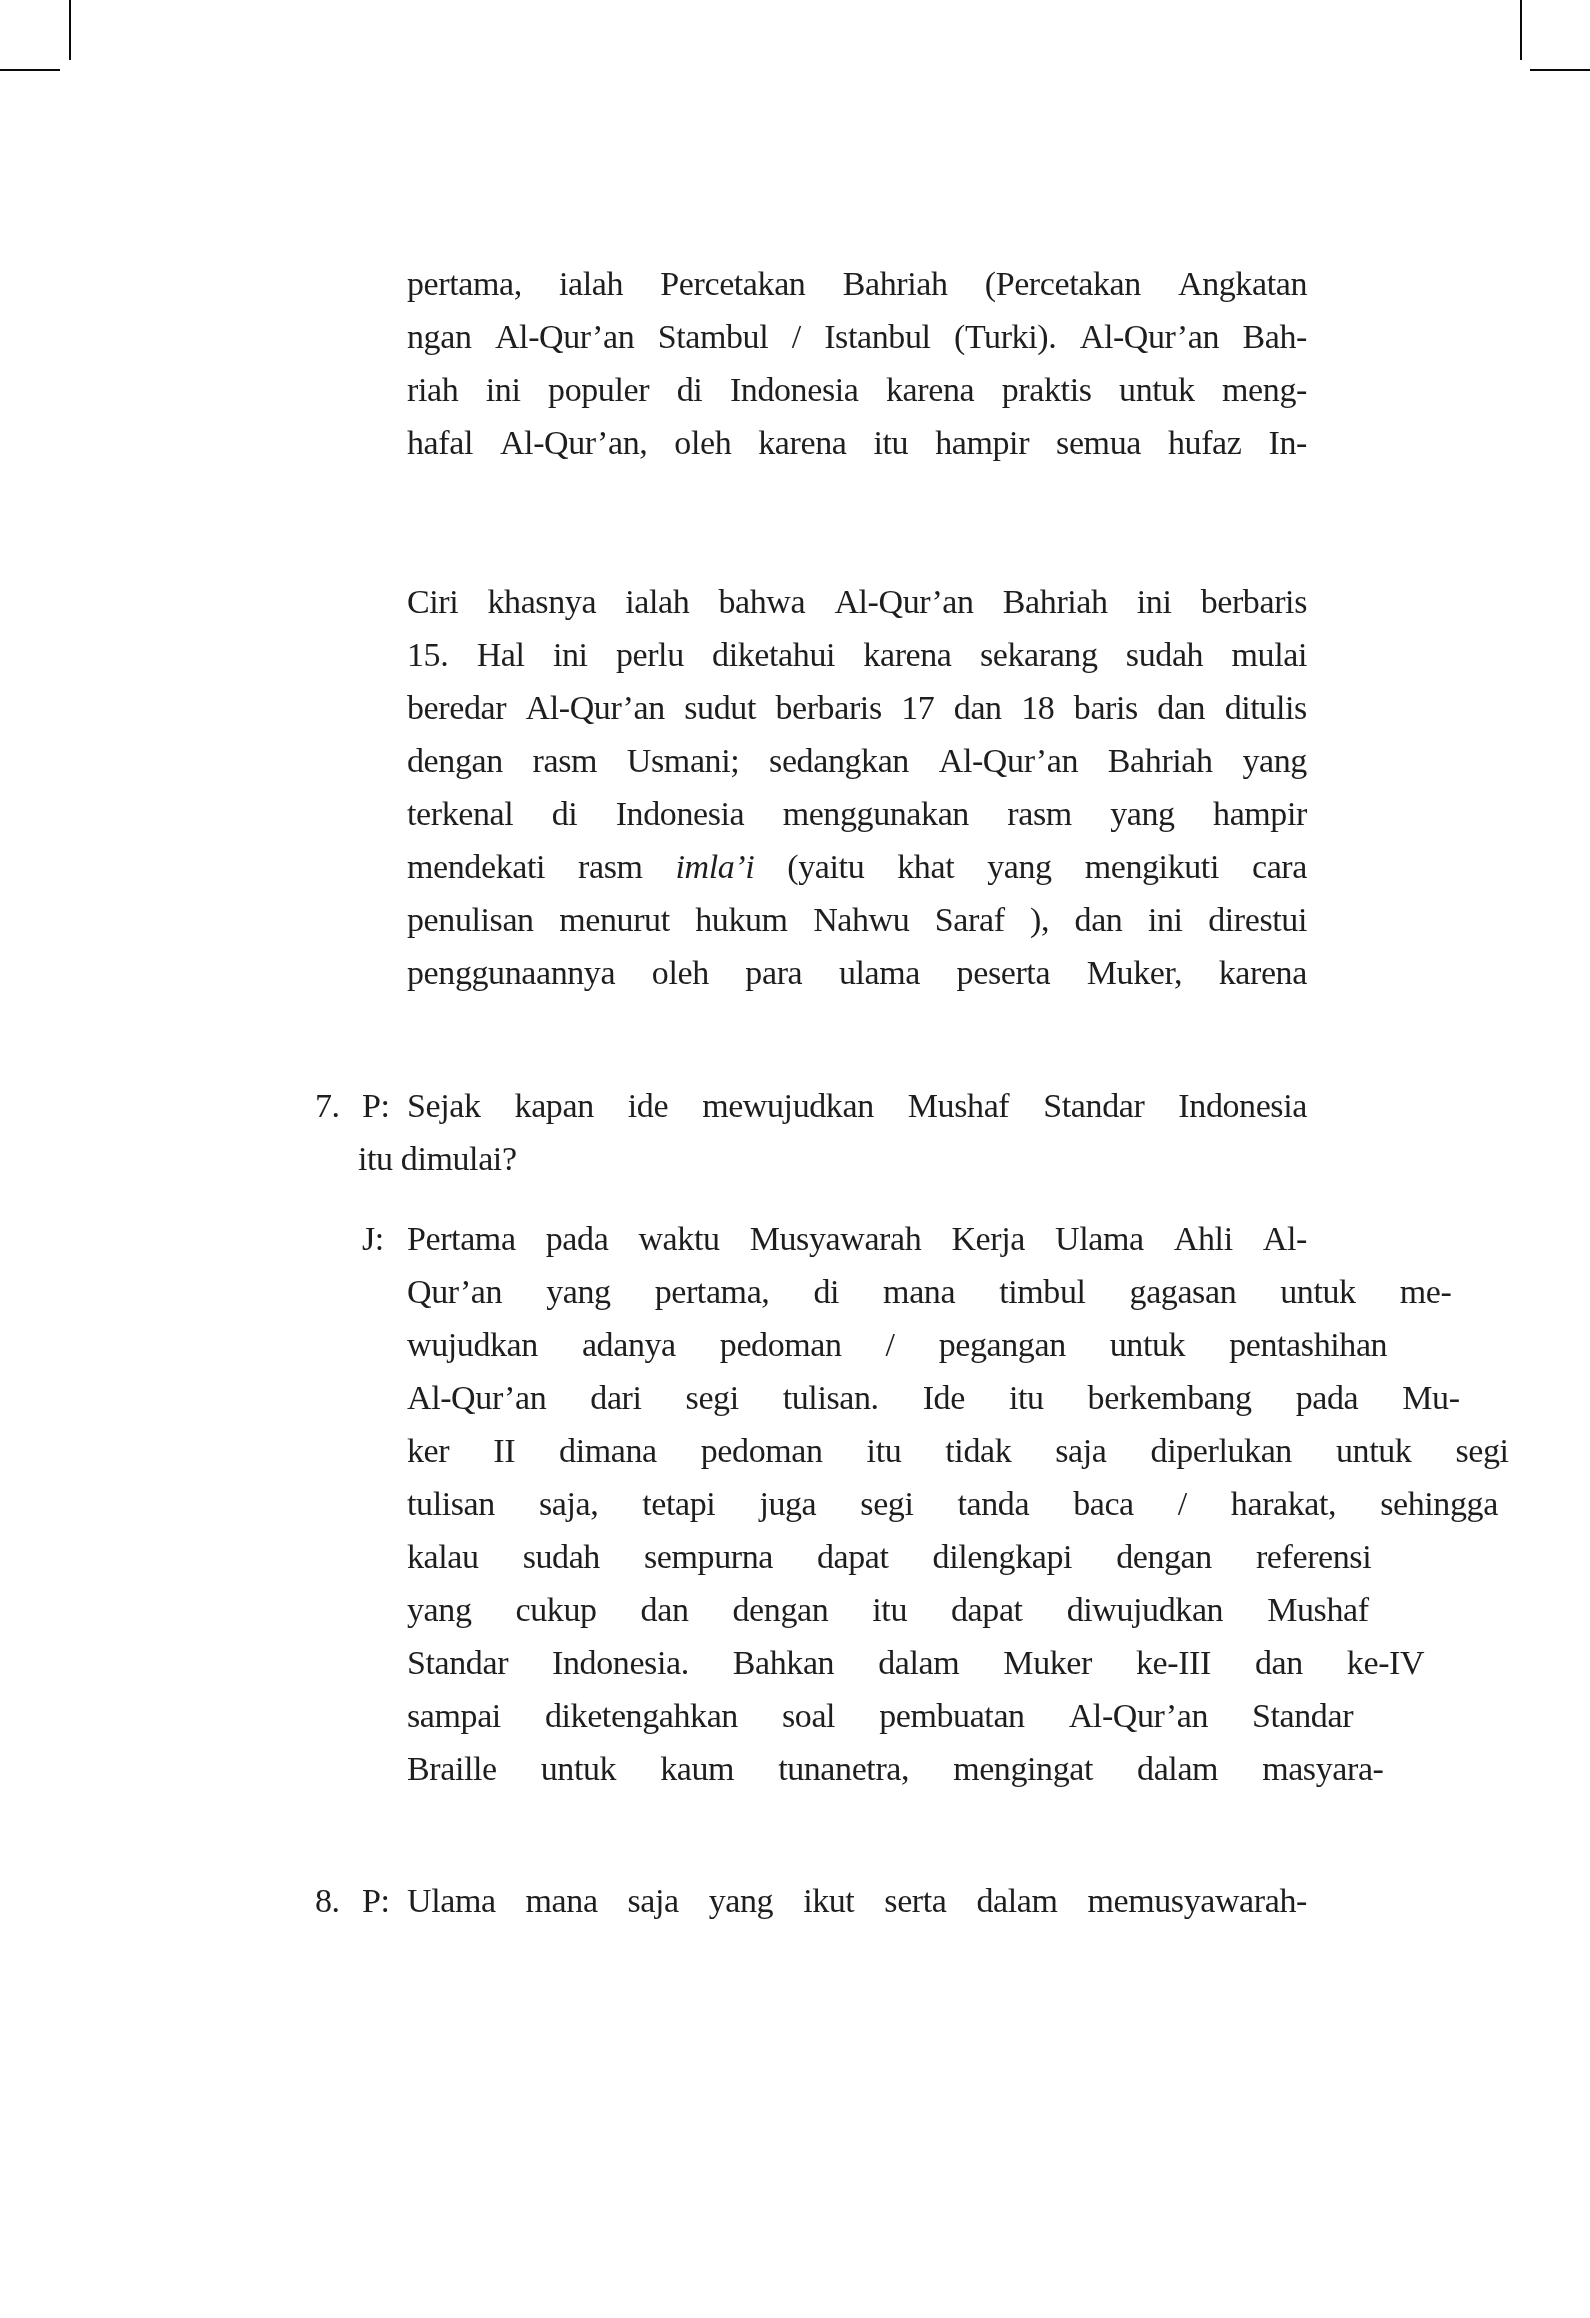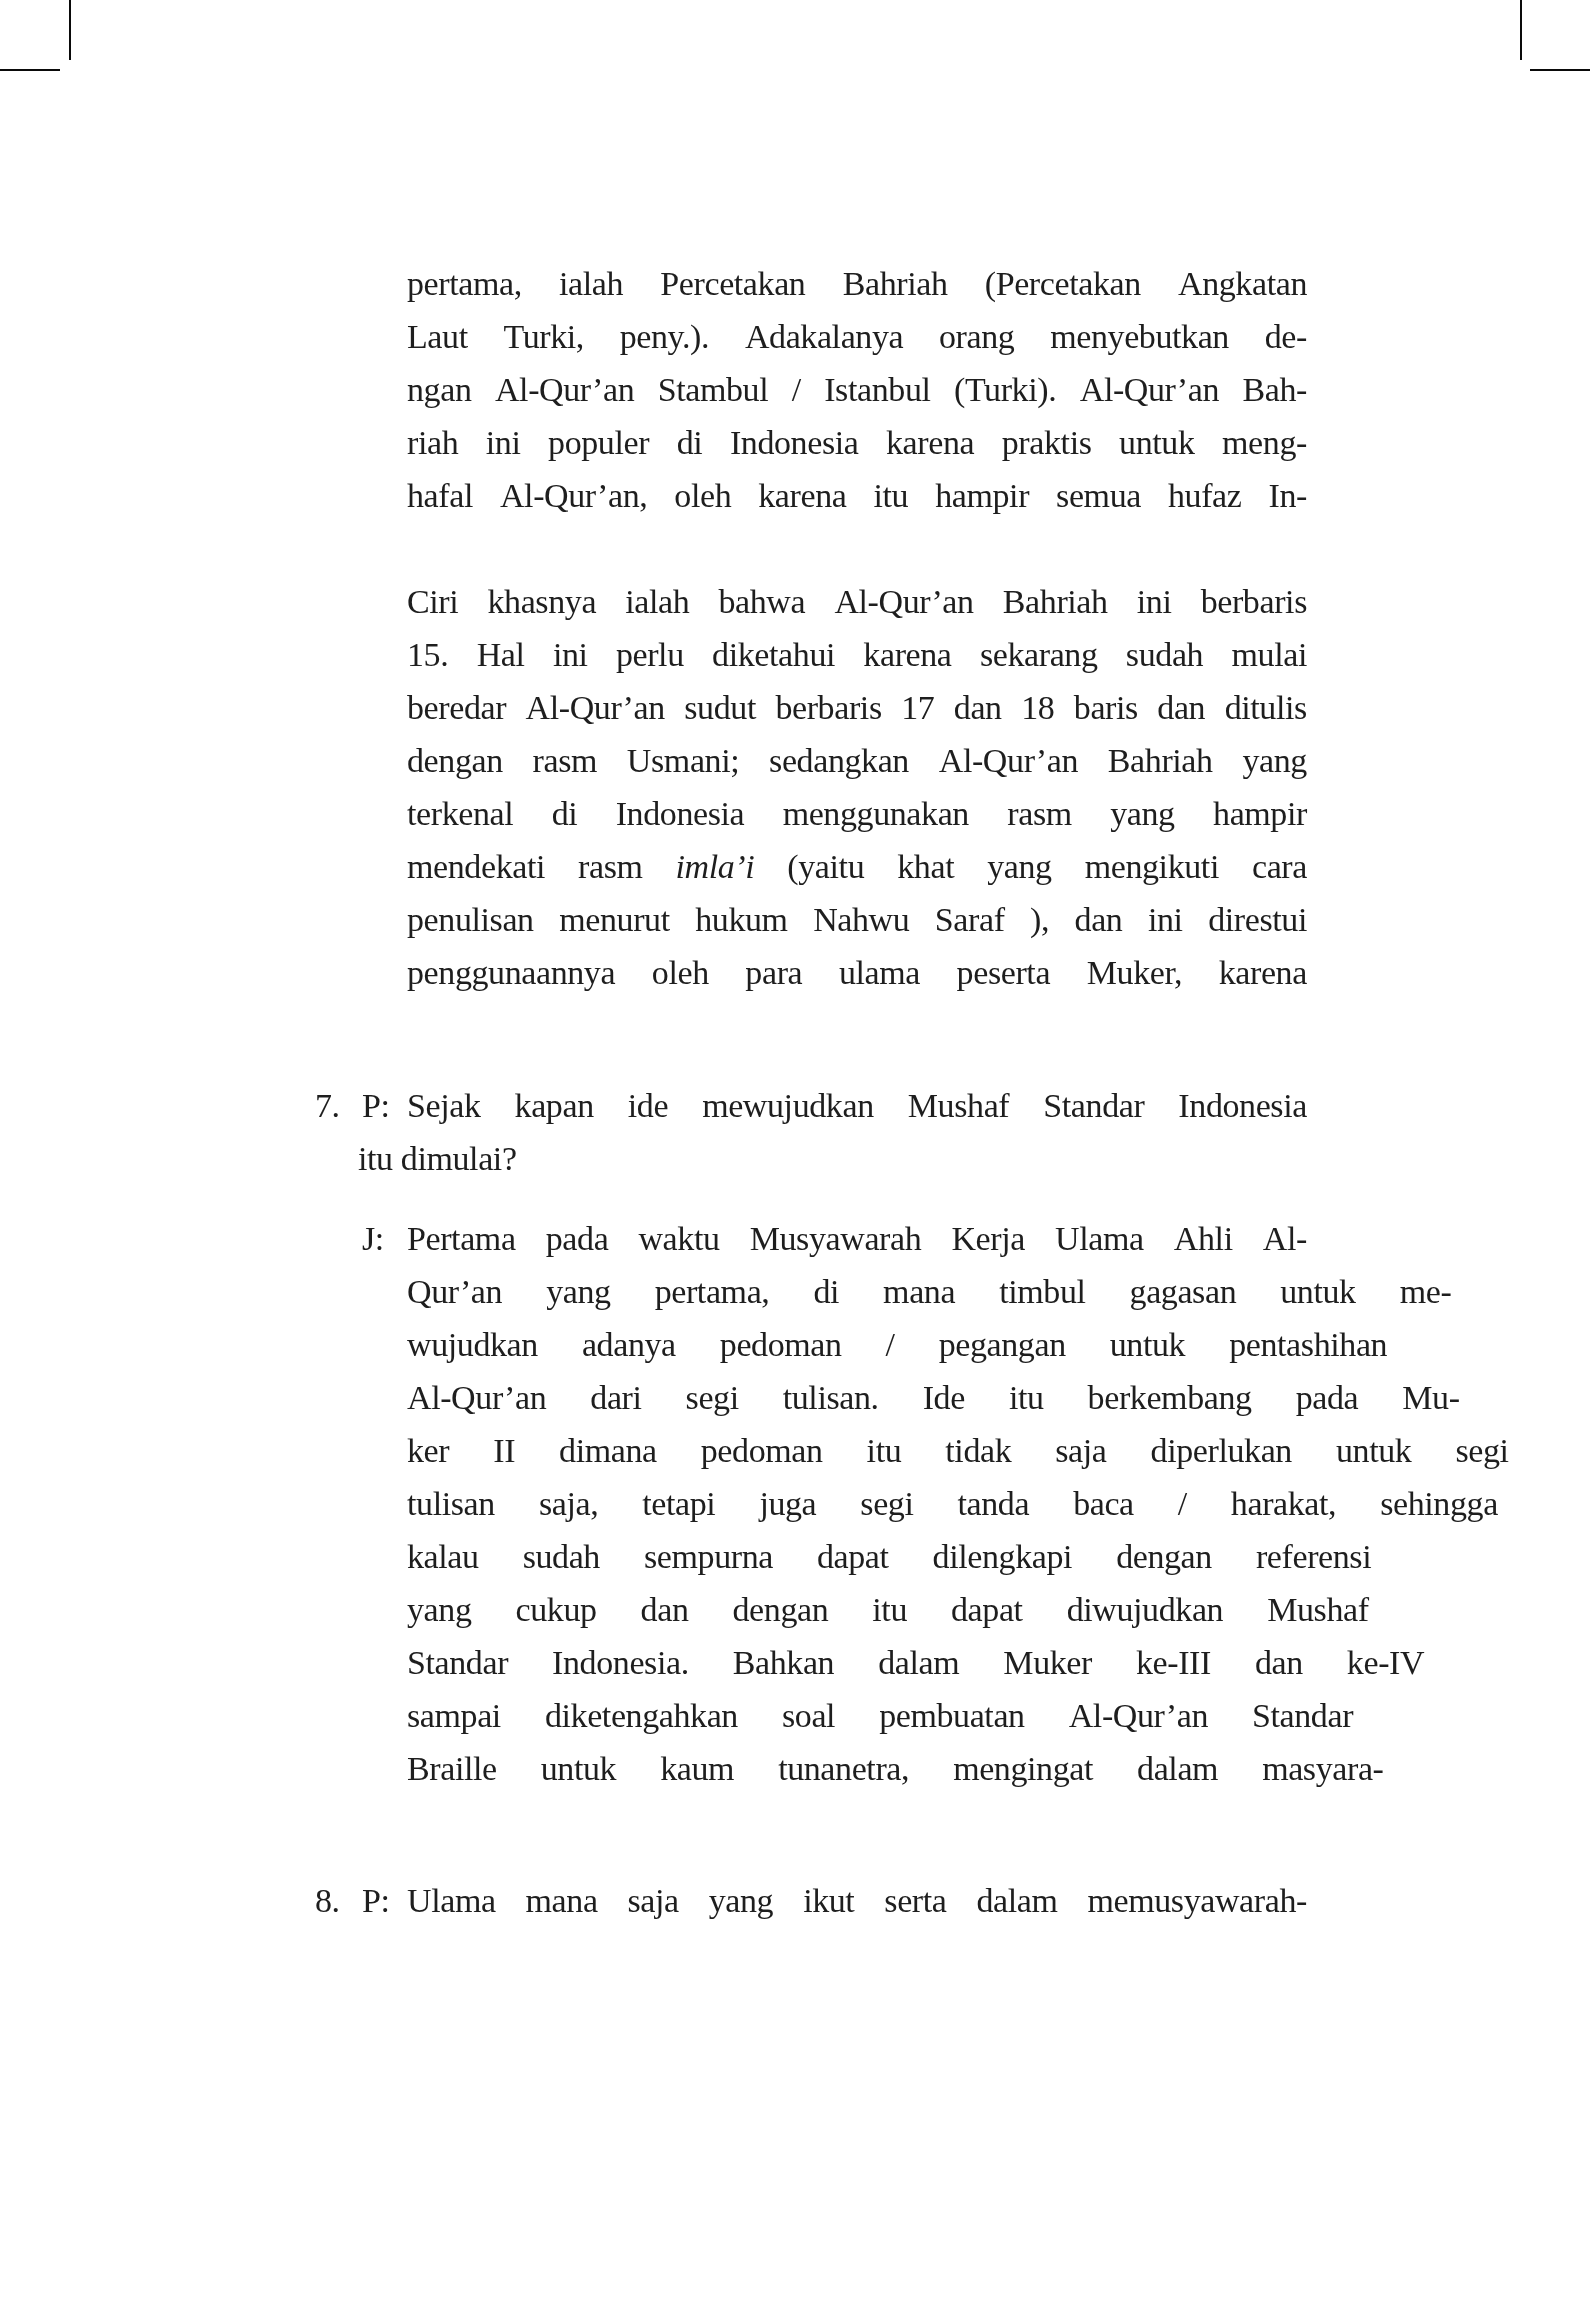--- a/index.html
+++ b/index.html
@@ -71,29 +71,20 @@
   <div class="textblock" style="left:407px; top:257px; width:900px;">
       <div class="line j">
         <span class="w">pertama,</span>
         <span class="w">ialah</span>
         <span class="w">Percetakan</span>
         <span class="w">Bahriah</span>
         <span class="w">(Percetakan</span>
         <span class="w">Angkatan</span>
       </div>
       <div class="line j">
-        <span class="w">Laut</span>
-        <span class="w">Turki,</span>
-        <span class="w">peny.).</span>
-        <span class="w">Adakalanya</span>
-        <span class="w">orang</span>
-        <span class="w">menyebutkan</span>
-        <span class="w">de-</span>
-      </div>
-      <div class="line j">
         <span class="w">ngan</span>
         <span class="w">Al-Qur’an</span>
         <span class="w">Stambul</span>
         <span class="w">/</span>
         <span class="w">Istanbul</span>
         <span class="w">(Turki).</span>
         <span class="w">Al-Qur’an</span>
         <span class="w">Bah-</span>
       </div>
       <div class="line j">

